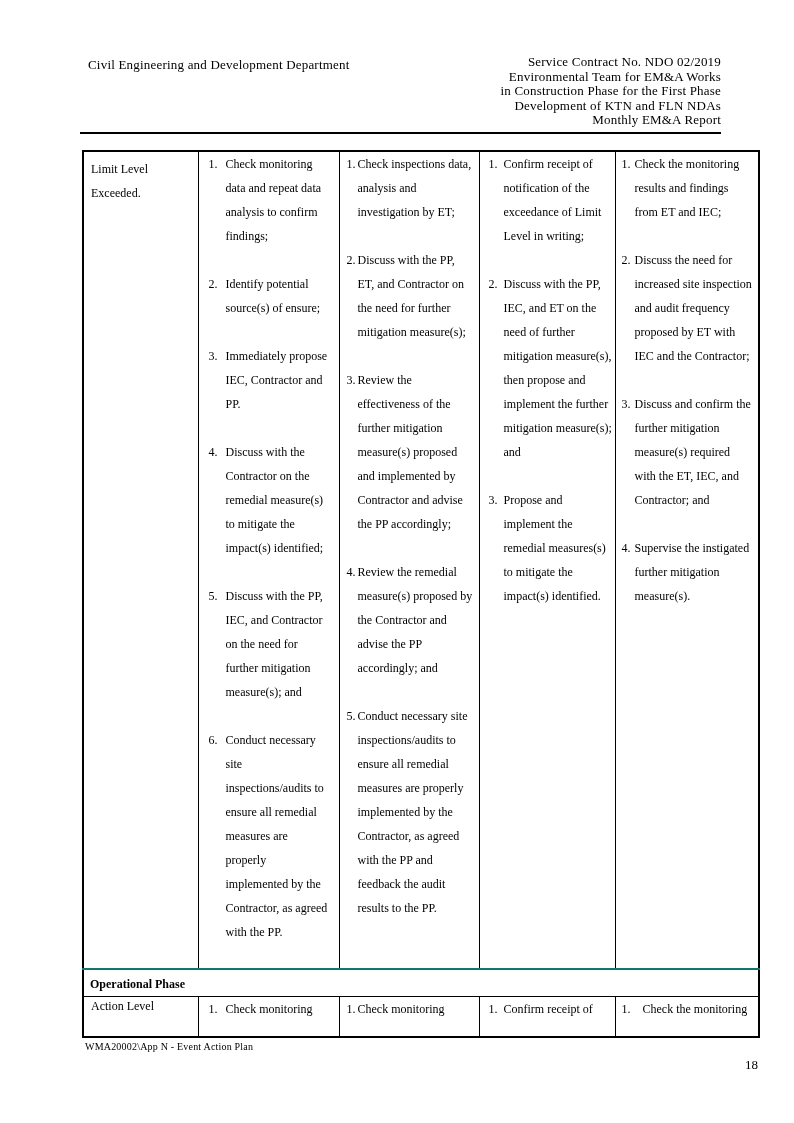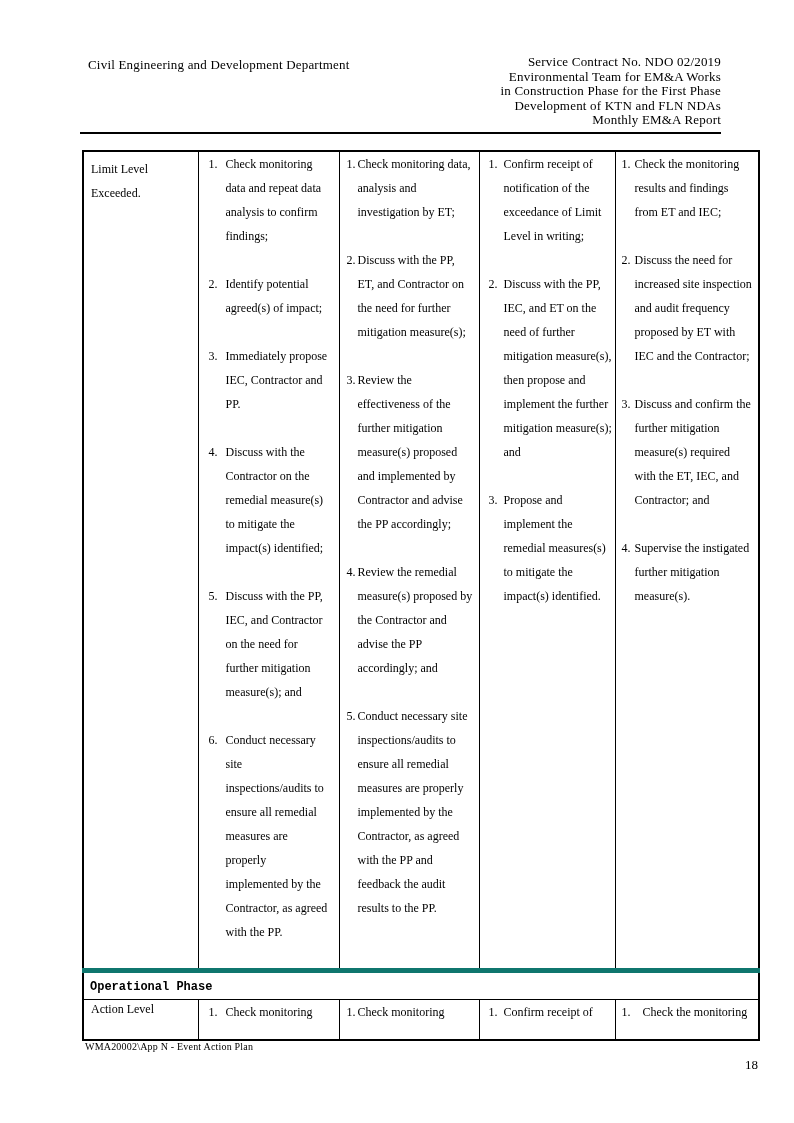--- a/index.html
+++ b/index.html
@@ -54,27 +54,26 @@
   .item:last-child{margin-bottom:0;}
   .num{flex:0 0 auto;}
   .txt{white-space:pre;}
   
   td.ca .item{padding-left:10px;} td.ca .num{width:17px;}
   td.cb .item{padding-left:7px;}  td.cb .num{width:11px;}
   td.cc .item{padding-left:9px;}  td.cc .num{width:15px;}
   td.cd .item{padding-left:6px;}  td.cd .num{width:13px;}
   
   tr.section td{
-    border-top:5px solid #0f766e;
+    border-top:2px solid #0f766e;
     height:24px;
     font-weight:bold;
     padding:2px 0 0 6px;
     vertical-align:middle;
     white-space:nowrap;
-    font-family:Liberation Mono, monospace;
   }
   
   tr.action td{
     height:22px;
     overflow:hidden;
     padding-top:2px;
     border-bottom:2px solid #000;
   }
   tr.action .item{margin:0;line-height:20px;}
   tr.action td.cl{padding:2px 0 15px 7px;white-space:nowrap;}
@@ -124,21 +123,21 @@
         <div class="item">
               <span class="num">1.</span>
               <span class="txt">Check monitoring
 data and repeat data
 analysis to confirm
 findings;</span>
             </div>
         <div class="item">
               <span class="num">2.</span>
               <span class="txt">Identify potential
-agreed(s) of impact;</span>
+source(s) of ensure;</span>
             </div>
         <div class="item">
               <span class="num">3.</span>
               <span class="txt">Immediately propose
 IEC, Contractor and
 PP.</span>
             </div>
         <div class="item">
               <span class="num">4.</span>
               <span class="txt">Discuss with the
@@ -164,21 +163,21 @@
 measures are
 properly
 implemented by the
 Contractor, as agreed
 with the PP.</span>
             </div>
       </td>
       <td class="cb cell-pad">
         <div class="item">
               <span class="num">1.</span>
-              <span class="txt">Check monitoring data,
+              <span class="txt">Check inspections data,
 analysis and
 investigation by ET;</span>
             </div>
         <div class="item">
               <span class="num">2.</span>
               <span class="txt">Discuss with the PP,
 ET, and Contractor on
 the need for further
 mitigation measure(s);</span>
             </div>

